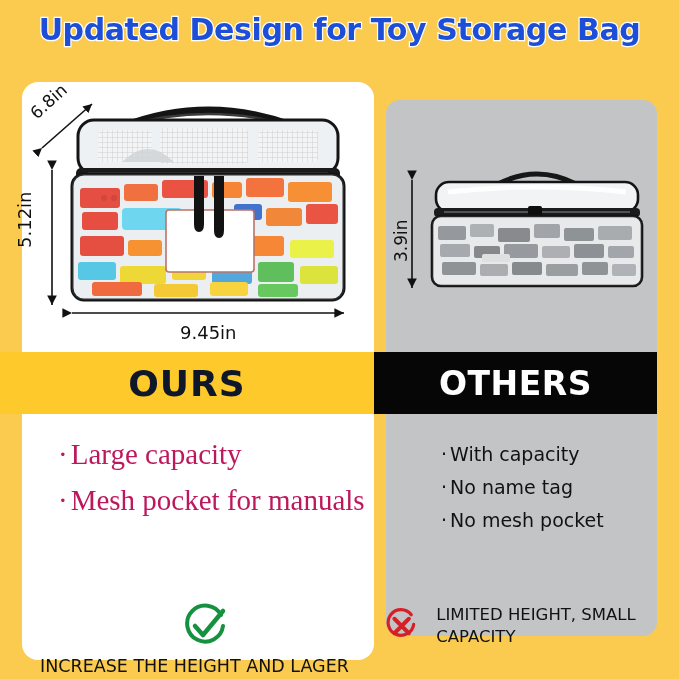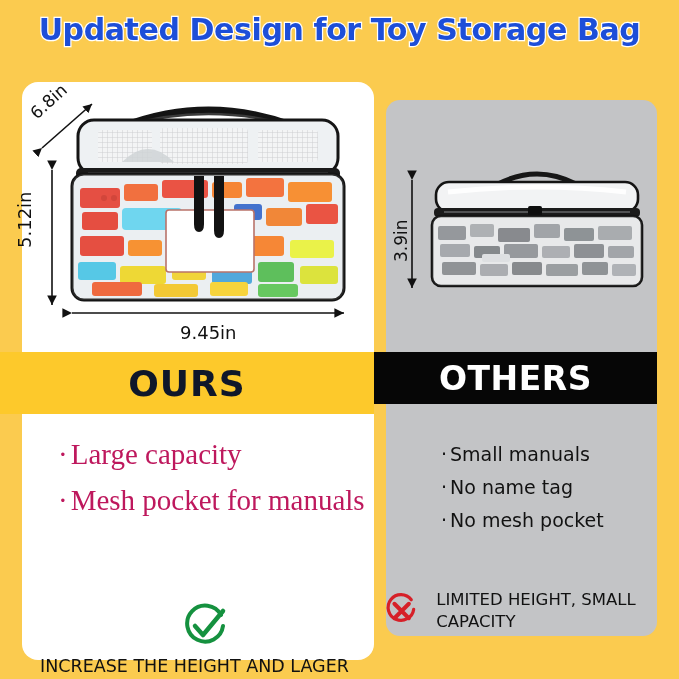--- a/index.html
+++ b/index.html
@@ -72,21 +72,21 @@
     font-weight: 700;
     font-size: 36px;
     color: #0f172a;
     letter-spacing: 1px;
   }
   .band-others {
     position: absolute;
     left: 374px;
     top: 352px;
     width: 283px;
-    height: 52px;
+    height: 62px;
     background: #060606;
     display: flex;
     align-items: center;
     justify-content: center;
   }
   .band-others .band-text {
     font-family: "DejaVu Sans", sans-serif;
     font-weight: 700;
     font-size: 33px;
     color: #ffffff;
@@ -138,21 +138,21 @@
   }
   .summary-left .sum-text {
     font-family: "DejaVu Sans", sans-serif;
     font-size: 17.5px;
     color: #111111;
     line-height: 1.35;
   }
   .summary-right {
     position: absolute;
     left: 384px;
-    top: 589px;
+    top: 604px;
     width: 280px;
     display: flex;
     align-items: center;
     gap: 17px;
     justify-content: flex-end;
   }
   .summary-right .sum-text {
     font-family: "DejaVu Sans", sans-serif;
     font-size: 16.5px;
     color: #111111;
@@ -377,21 +377,21 @@
     <div class="bullet">
       <span class="dot">·</span><span>Large capacity</span>
     </div>
     <div class="bullet">
       <span class="dot">·</span><span>Mesh pocket for manuals</span>
     </div>
   </div>
 
   <div class="bullets-right">
     <div class="bullet">
-      <span class="dot">·</span><span>Small manuals</span>
+      <span class="dot">·</span><span>With capacity</span>
     </div>
     <div class="bullet">
       <span class="dot">·</span><span>No name tag</span>
     </div>
     <div class="bullet">
       <span class="dot">·</span><span>No mesh pocket</span>
     </div>
   </div>
 
   <div class="summary-left">

